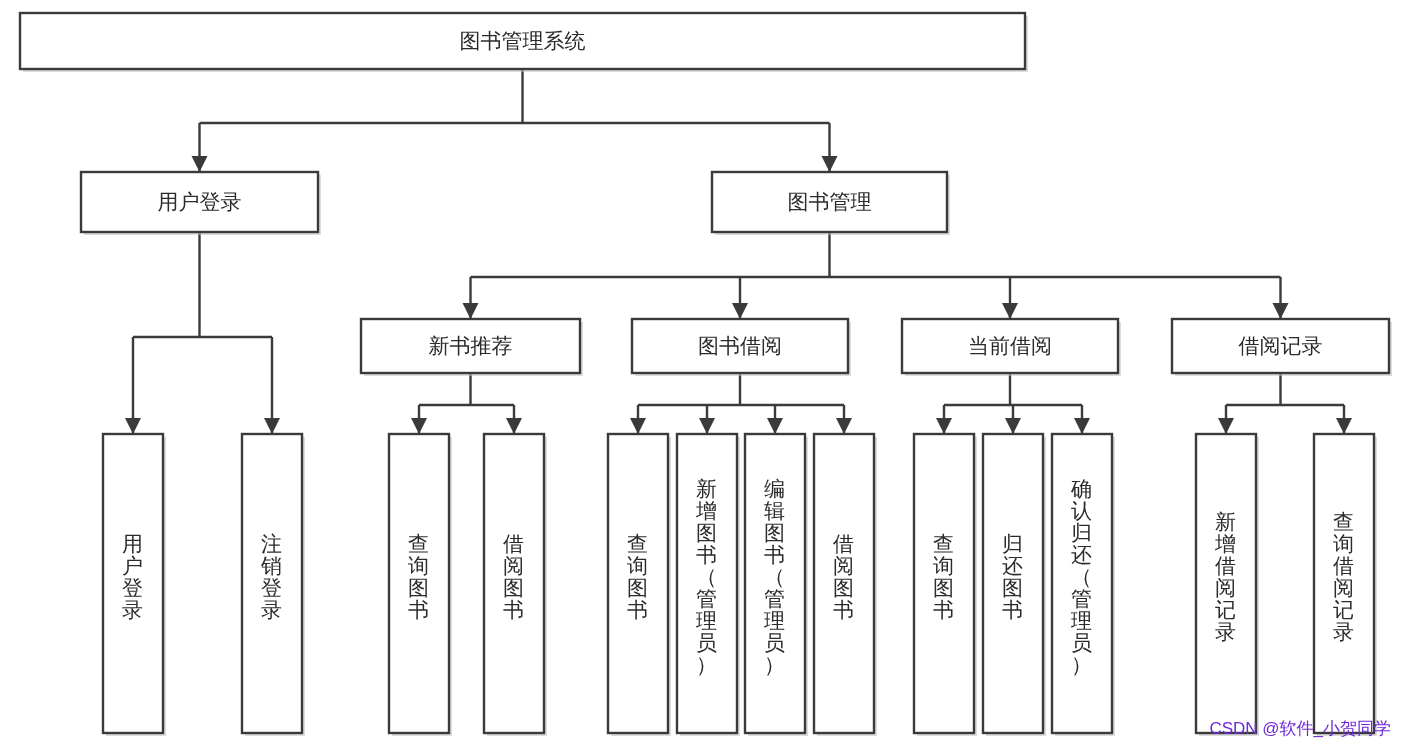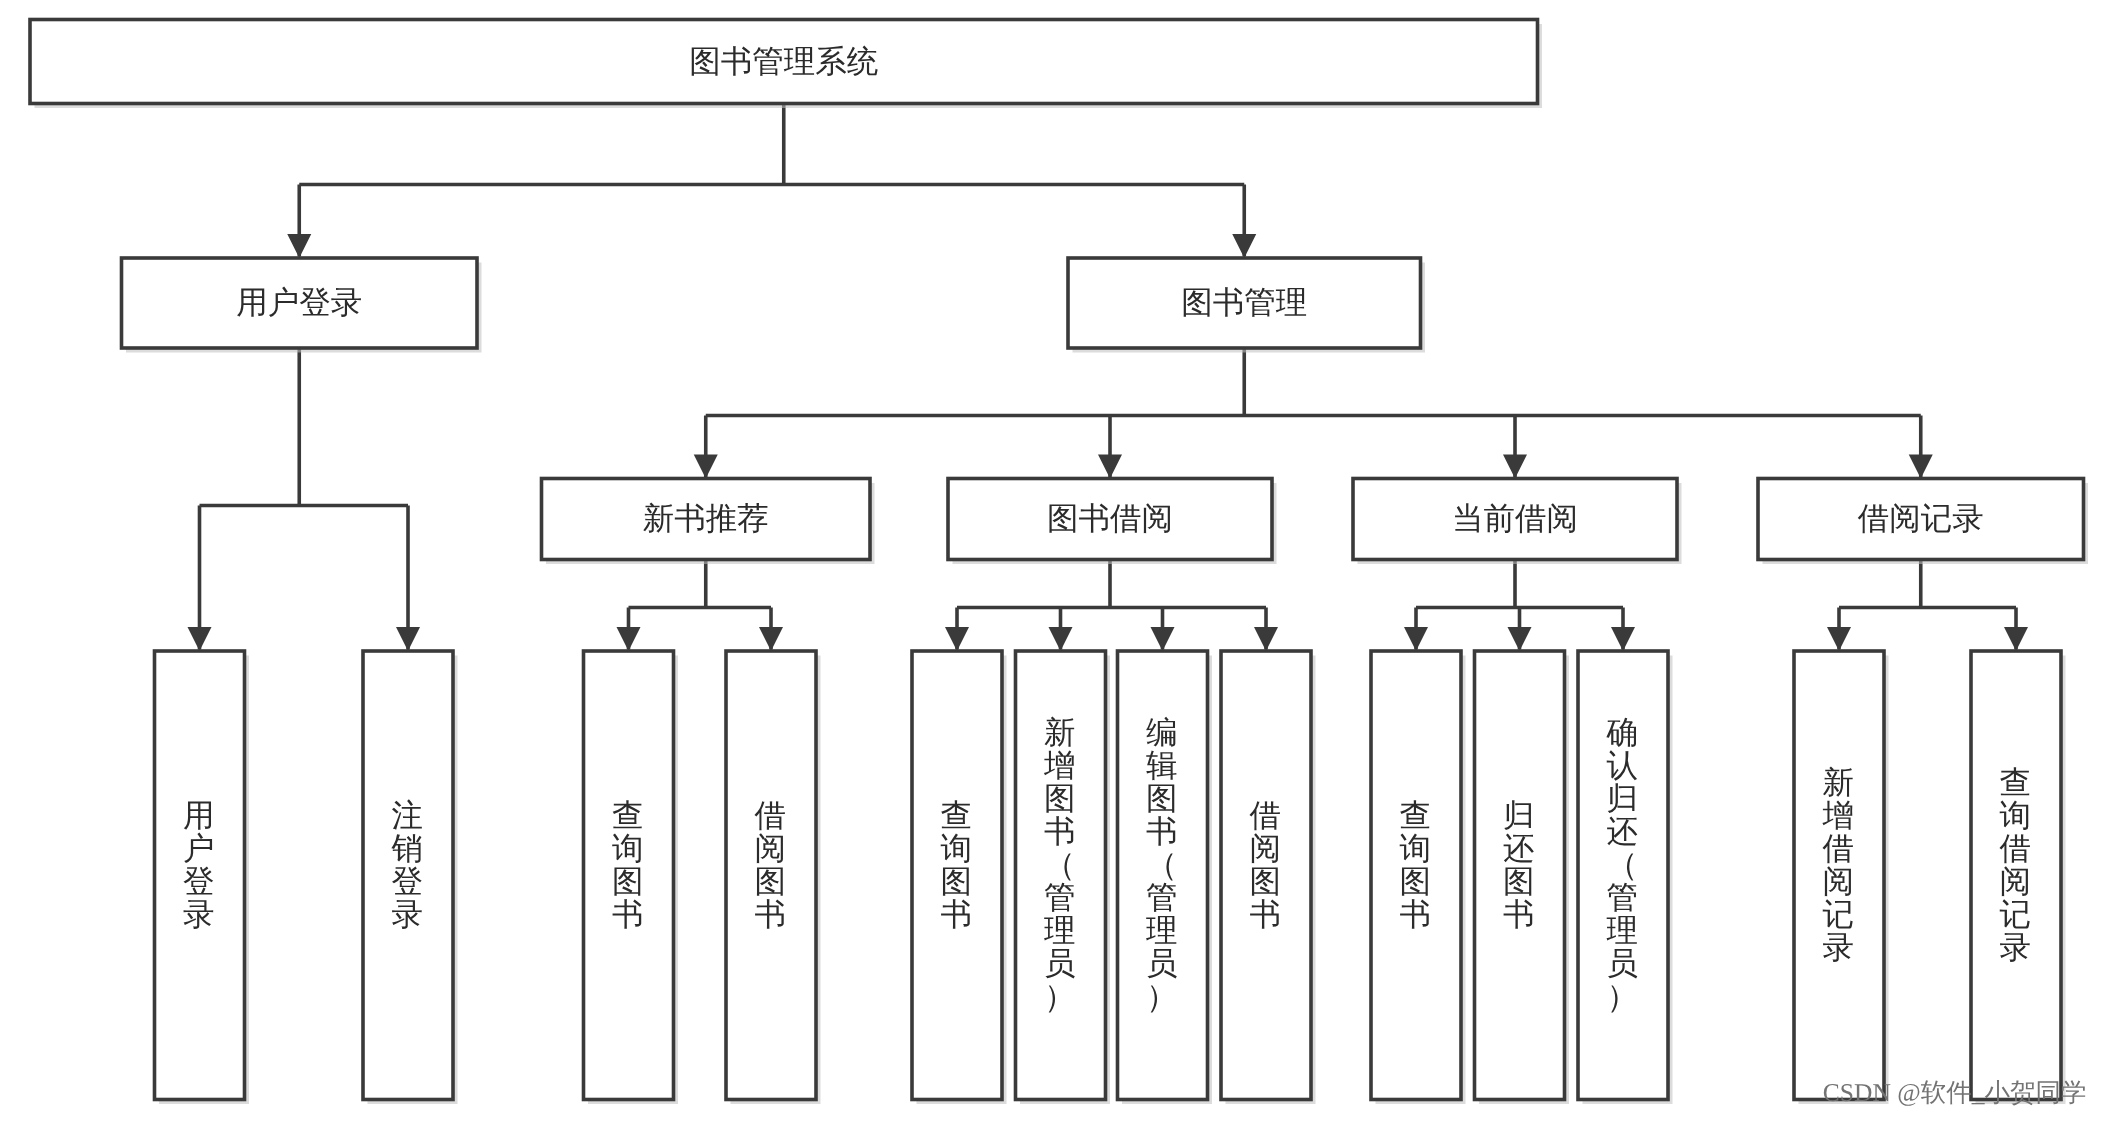--- a/index.html
+++ b/index.html
@@ -55,23 +55,23 @@
     stroke-width: 2.4;
     fill: none;
   }
   .arrow-head {
     fill: #3a3a3a;
   }
   .watermark {
     position: absolute;
     right: 14px;
     bottom: 7px;
-    color: #737373;
+    color: #6d28d9;
     font-size: 17px;
-    font-family: Liberation Serif, serif;
+    font-family: Liberation Sans, sans-serif;
     white-space: nowrap;
     user-select: none;
   }
 </style>
 </head>
 <body>
 
 <div id="diagram-root">
   <svg id="flow" viewBox="0 0 1405 747" xmlns="http://www.w3.org/2000/svg">
     <g id="connector-layer">

